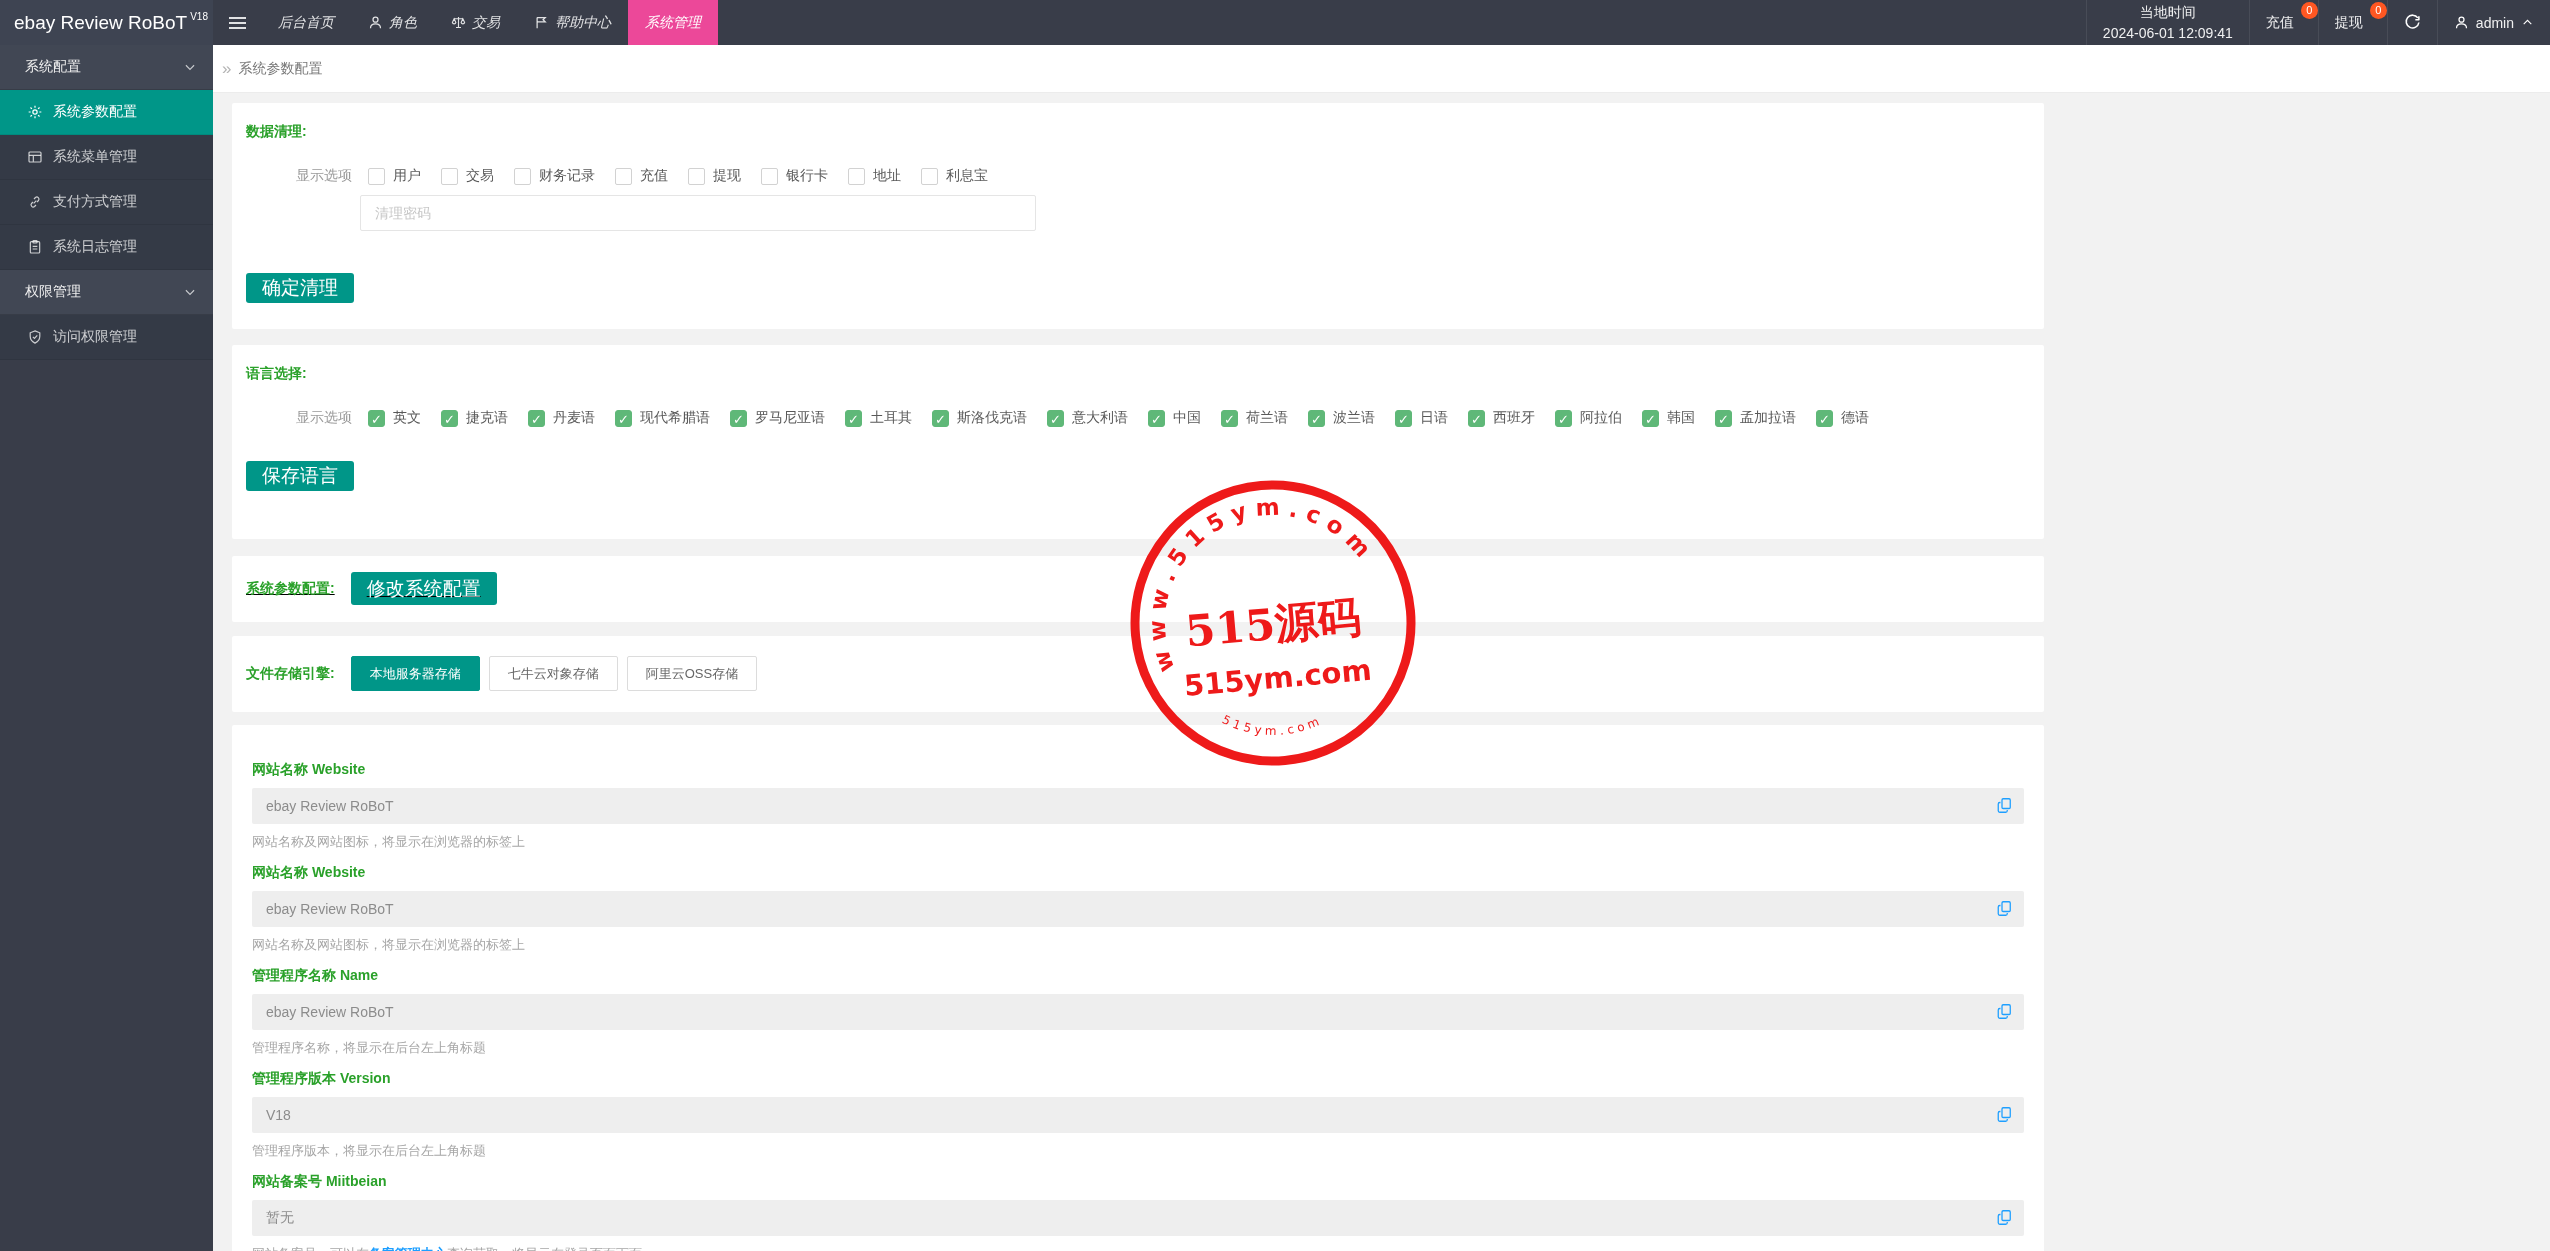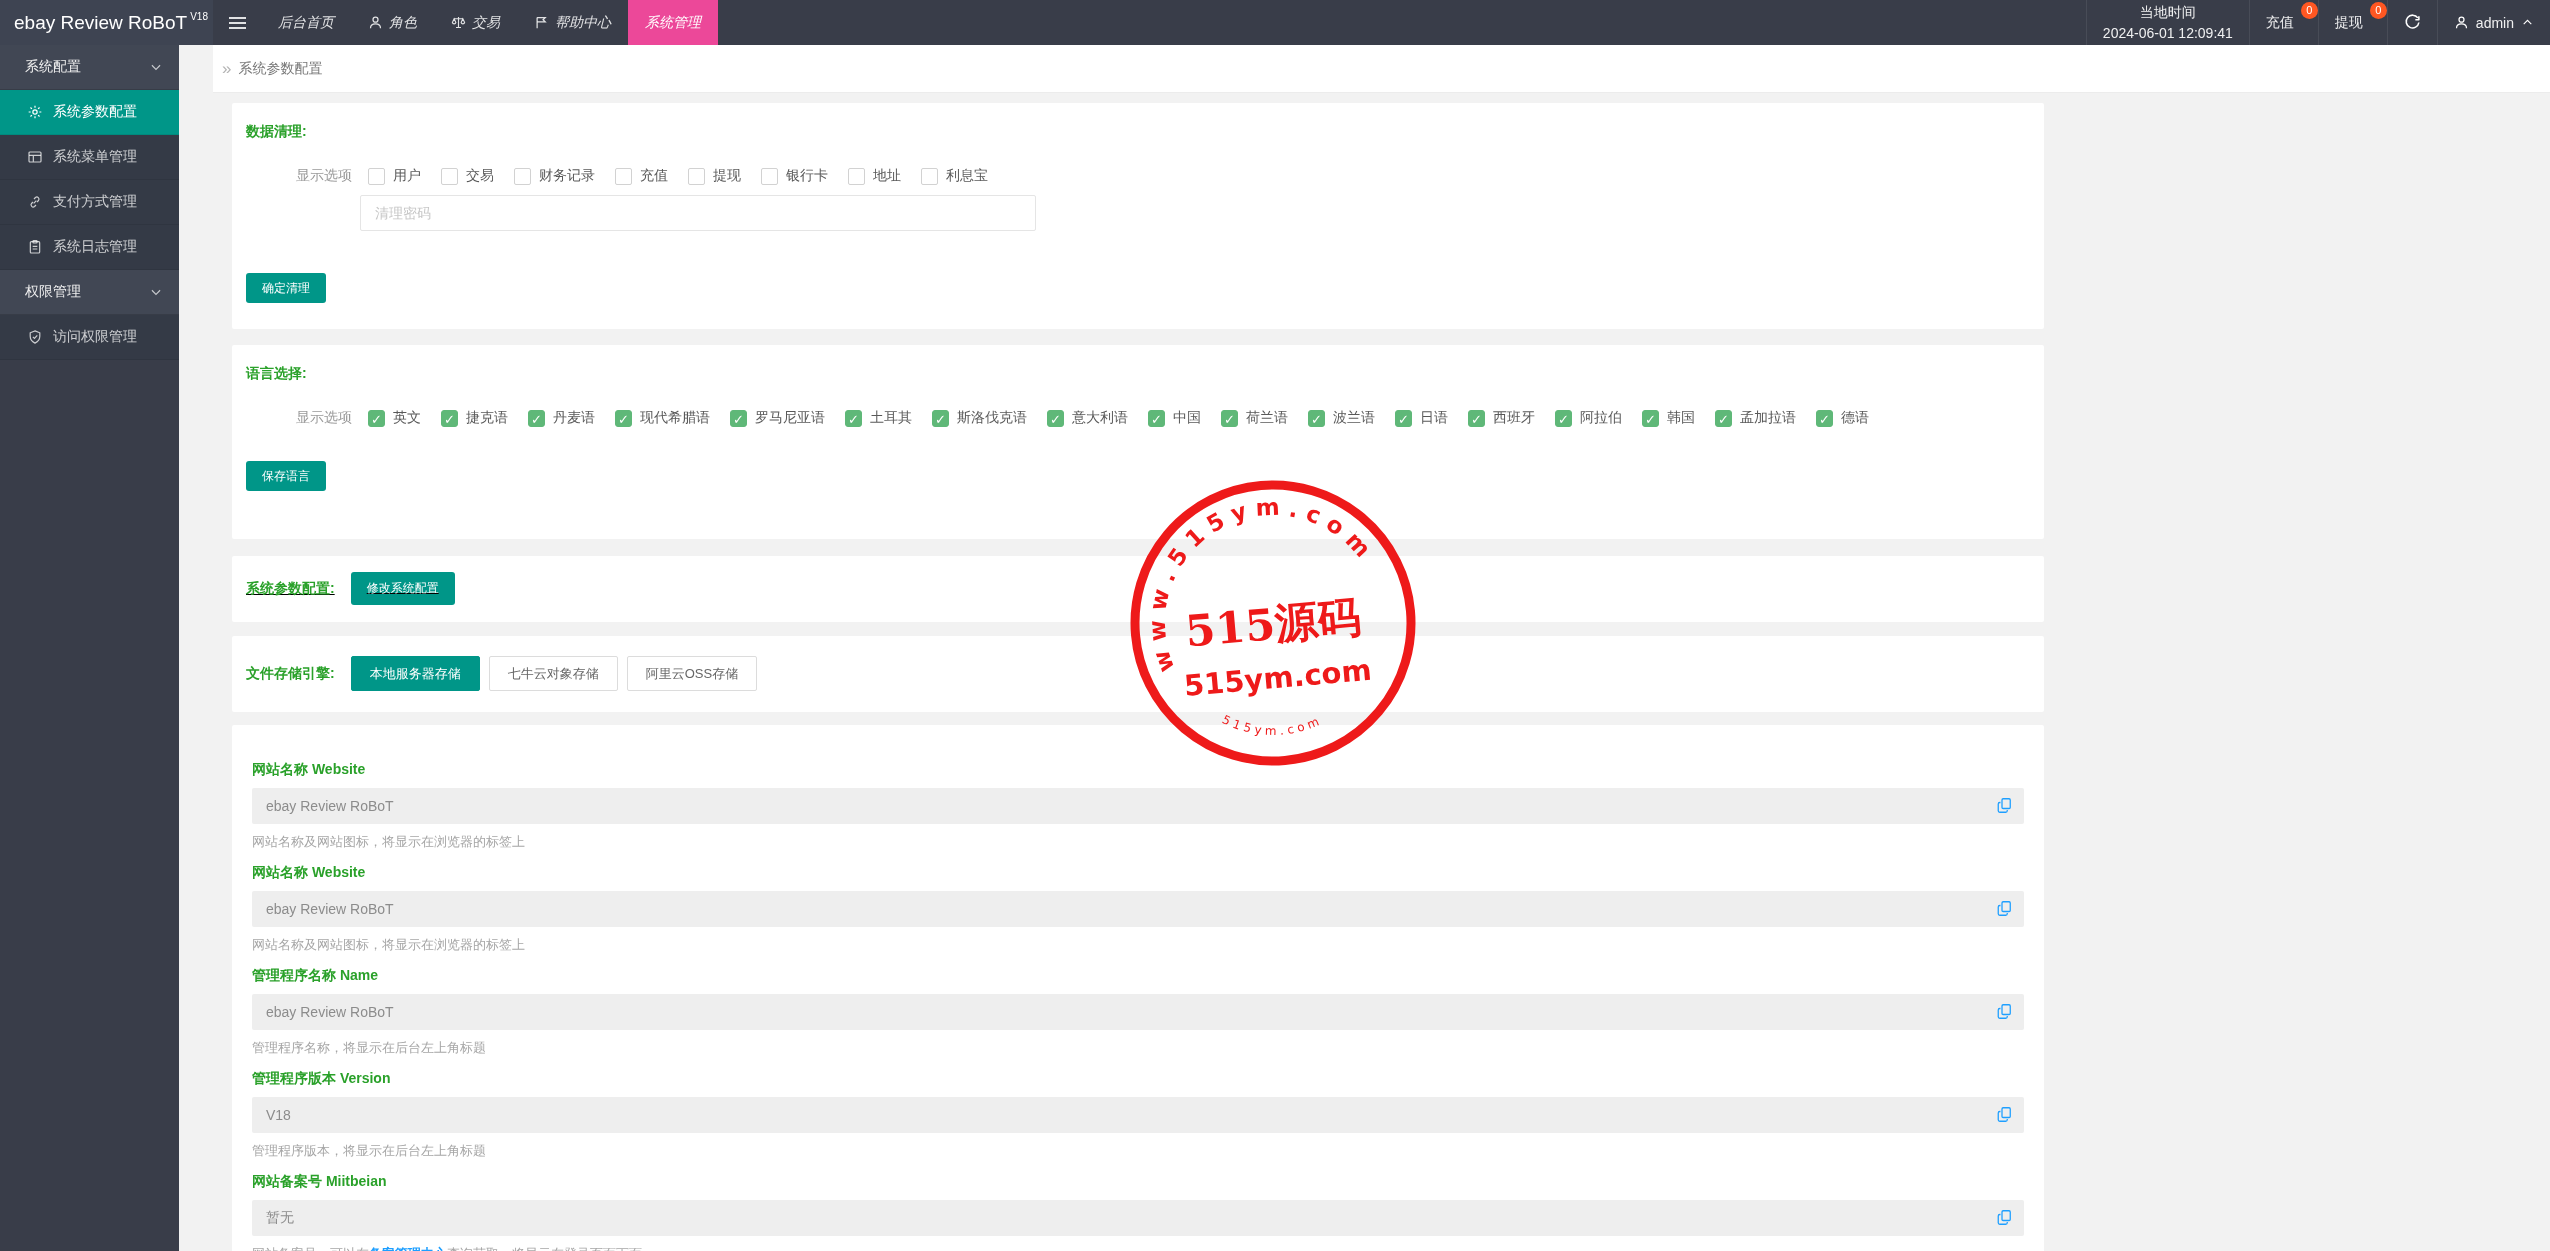--- a/index.html
+++ b/index.html
@@ -17,21 +17,21 @@
   .nav-item svg { stroke:rgba(255,255,255,.85); }
   .nav-item.active { background:#ec4899; color:#fff; }
   .nav-right { margin-left:auto; display:flex; align-items:stretch; }
   .nav-right .cell { display:flex; align-items:center; padding:0 16px; border-left:1px solid rgba(255,255,255,.08); position:relative; font-size:14px; color:rgba(255,255,255,.92); cursor:pointer; }
   .clock { flex-direction:column; justify-content:center; line-height:1.5; text-align:center; cursor:default; padding:0 20px; }
   .badge { position:absolute; top:2px; right:0; background:#FF5722; color:#fff; font-size:11px; min-width:17px; height:17px; line-height:17px; text-align:center; border-radius:9px; padding:0 3px; }
   .cell.with-badge { padding-right:24px; }
   .user-cell { gap:7px; }
 
   
-  .sidebar { position:absolute; top:45px; left:0; width:179px; height:1206px; background:#393D49; z-index:15; }
+  .sidebar { position:absolute; top:45px; left:0; width:213px; height:1206px; background:#393D49; z-index:15; }
   .side-header { height:45px; background:#414754; color:#f0f0f0; font-size:14px; display:flex; align-items:center; justify-content:space-between; padding:0 16px 0 25px; cursor:pointer; border-bottom:1px solid rgba(0,0,0,.15); }
   .side-header svg { stroke:rgba(255,255,255,.7); }
   .side-item { height:45px; background:#343A46; color:rgba(255,255,255,.75); font-size:14px; display:flex; align-items:center; gap:10px; padding-left:27px; cursor:pointer; border-bottom:1px solid rgba(0,0,0,.08); }
   .side-item svg { stroke:rgba(255,255,255,.75); flex:none; }
   .side-item.active { background:#009688; color:#fff; }
   .side-item.active svg { stroke:#fff; }
 
   
   .breadcrumb { position:absolute; top:45px; left:213px; width:2337px; height:48px; background:#fff; border-bottom:1px solid #ececec; display:flex; align-items:center; padding-left:9px; font-size:14px; color:#777; }
   .crumb-caret { color:#b3b3b3; font-size:17px; margin-right:7px; }
@@ -47,21 +47,21 @@
   .cb-row { display:flex; align-items:center; }
   .opt-label { color:#999; font-size:14px; margin-left:50px; margin-right:16px; }
   .cb-list { display:flex; align-items:flex-start; flex-wrap:nowrap; }
   .cb { display:flex; align-items:center; margin-right:20px; cursor:pointer; }
   .box { width:17px; height:17px; border:1px solid #d2d2d2; background:#fff; border-radius:2px; margin-right:8px; position:relative; flex:none; }
   .cb-text { color:#595959; font-size:14px; white-space:nowrap; }
   .checked-list .box { background:#5FB878; border-color:#5FB878; border-radius:3px; }
   .checked-list .box::after { content:"✓"; position:absolute; left:0; top:0; width:100%; height:100%; color:#fff; font-size:13px; line-height:17px; text-align:center; font-weight:bold; }
   .clean-input { display:block; margin-left:114px; margin-top:10px; width:676px; height:36px; border:1px solid #e5e5e5; border-radius:2px; padding:0 14px; font-size:14px; color:#737373; font-family:inherit; outline:none; }
   .clean-input::placeholder { color:#c7c7c7; }
-  .btn { display:inline-block; border:none; background:#009688; color:#fff; font-size:12px; height:30px; line-height:30px; padding:0 16px; border-radius:3px; cursor:pointer; font-family:inherit; }
+  .btn { display:inline-block; border:none; background:#009688; color:#fff; font-size:19px; height:30px; line-height:30px; padding:0 16px; border-radius:3px; cursor:pointer; font-family:inherit; }
   .card-clean .btn { margin-top:42px; }
 
   
   .card-lang { padding:20px 14px 48px 14px; margin-bottom:17px; }
   .card-lang .green-label { display:block; margin-bottom:26px; }
   .card-lang .btn { margin-top:34px; }
 
   
   .card-sys { padding:16px 14px 17px 14px; margin-bottom:14px; display:flex; align-items:center;text-decoration:underline; }
   .card-sys .btn { margin-left:16px; height:33px; line-height:33px; }

